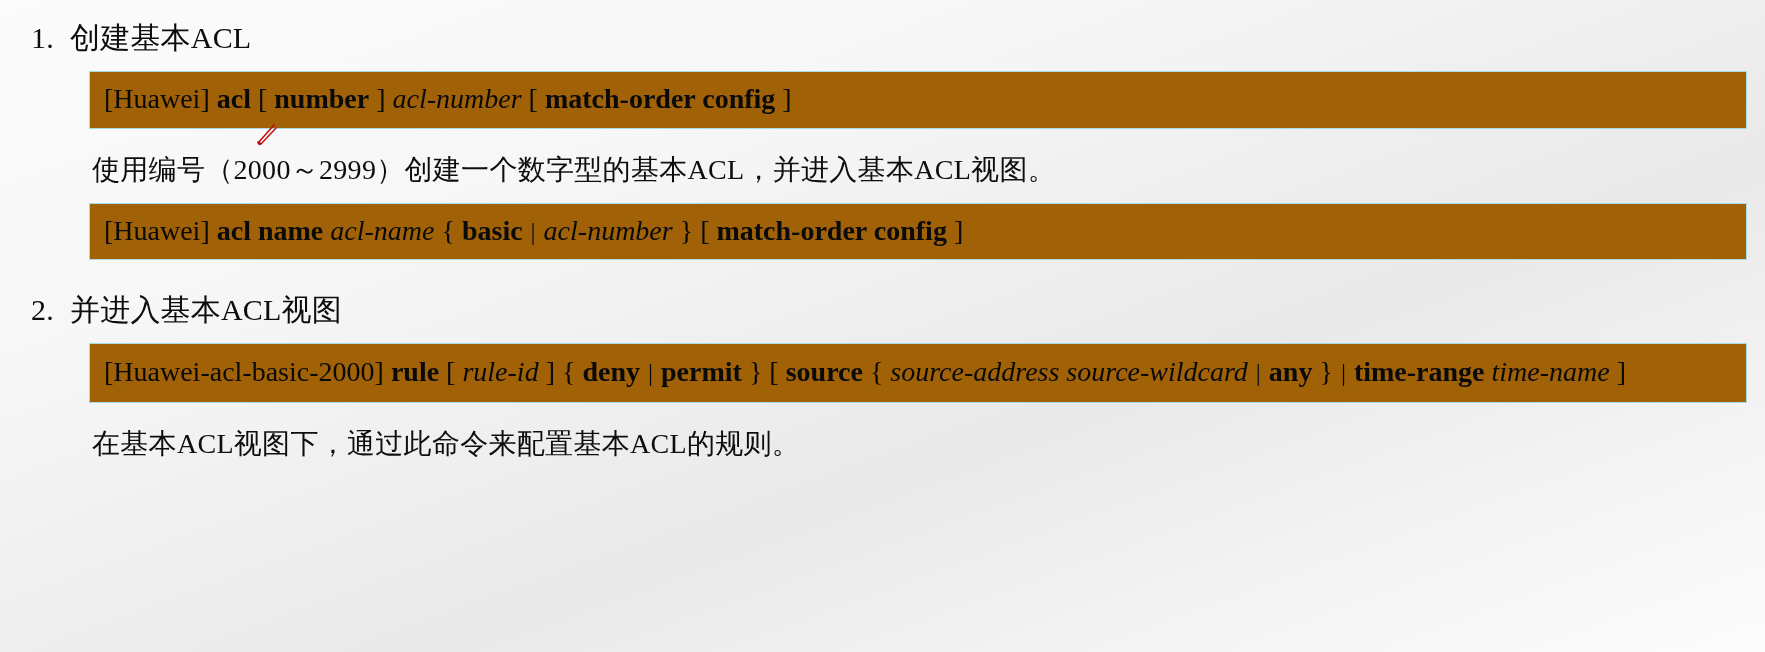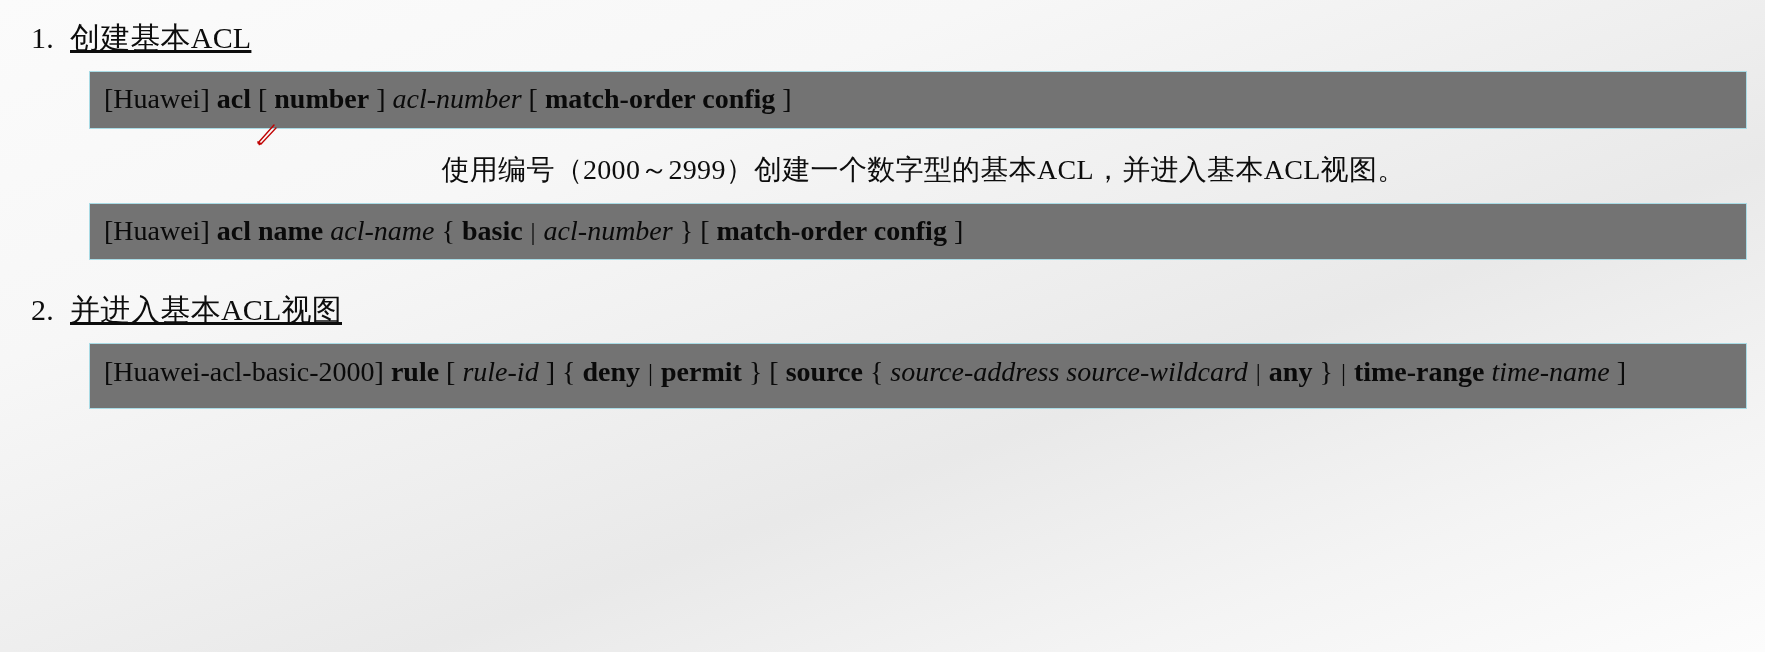--- a/index.html
+++ b/index.html
@@ -40,53 +40,51 @@
   .item-num {
     width: 56px;
     flex: 0 0 56px;
     text-align: right;
     padding-right: 16px;
     box-sizing: border-box;
     font-size: 30px;
   }
   .item-title {
     font-size: 30px;
-    text-decoration: underline;
   }
 
   
   .cmd-box {
     position: relative;
     margin: 14px 0 0 75px;
     margin-right: 8px;
     border: 1px solid #a9dbe5;
-    background: #737373;
+    background: #a16207;
     box-sizing: border-box;
     padding: 7px 14px 9px 14px;
     font-size: 28px;
     line-height: 1.42;
     color: #0a0a0a;
   }
   .cmd-box.two-line {
     padding-top: 8px;
-    padding-bottom: 16px;
+    padding-bottom: 10px;
   }
   .cmd b      { font-weight: bold; }
   .cmd i      { font-style: italic; }
   .cmd .pipe  { font-size: 25px; padding: 0 1px; }
   .cmd .brk   { font-weight: normal; }
   .cmd .plain { font-weight: normal; }
 
   
   .desc {
     margin: 22px 0 0 78px;
     font-size: 28px;
     line-height: 1.35;
     letter-spacing: 0.3px;
-    text-align: center;
   }
 
   .spacer-lg { height: 30px; }
 
   
   .pen-mark {
     position: absolute;
     left: 252px;
     top: 124px;
     width: 26px;
@@ -124,20 +122,21 @@
 
     <div class="item-head">
       <span class="item-num">2.</span>
       <span class="item-title">并进入基本ACL视图</span>
     </div>
 
     <div class="cmd-box two-line">
       <span class="cmd"><span class="plain">[Huawei-acl-basic-2000]</span><span class="plain"> </span><b>rule</b><span class="plain"> </span><span class="brk">[</span><span class="plain"> </span><i>rule-id</i><span class="plain"> </span><span class="brk">]</span><span class="plain"> </span><span class="brk">{</span><span class="plain"> </span><b>deny</b><span class="plain"> </span><span class="pipe">|</span><span class="plain"> </span><b>permit</b><span class="plain"> </span><span class="brk">}</span><span class="plain"> </span><span class="brk">[</span><span class="plain"> </span><b>source</b><span class="plain"> </span><span class="brk">{</span><span class="plain"> </span><i>source-address source-wildcard</i><span class="plain"> </span><span class="pipe">|</span><span class="plain"> </span><b>any</b><span class="plain"> </span><span class="brk">}</span><span class="plain"> </span><span class="pipe">|</span><span class="plain"> </span><b>time-range</b><span class="plain"> </span><i>time-name</i><span class="plain"> </span><span class="brk">]</span></span>
     </div>
 
+    <div class="desc">在基本ACL视图下，通过此命令来配置基本ACL的规则。</div>
   </div>
 
   <svg class="pen-mark" viewBox="0 0 26 22">
     <path d="M22 1 L6 19" stroke="#c00000" stroke-width="1.4" fill="none" stroke-linecap="round"></path>
     <path d="M24 4 L9 20" stroke="#c00000" stroke-width="1.2" fill="none" stroke-linecap="round"></path>
     <path d="M5 17 L7 21.5 L10.5 19.5 Z" fill="#c00000"></path>
   </svg>
 
 </div>
 

